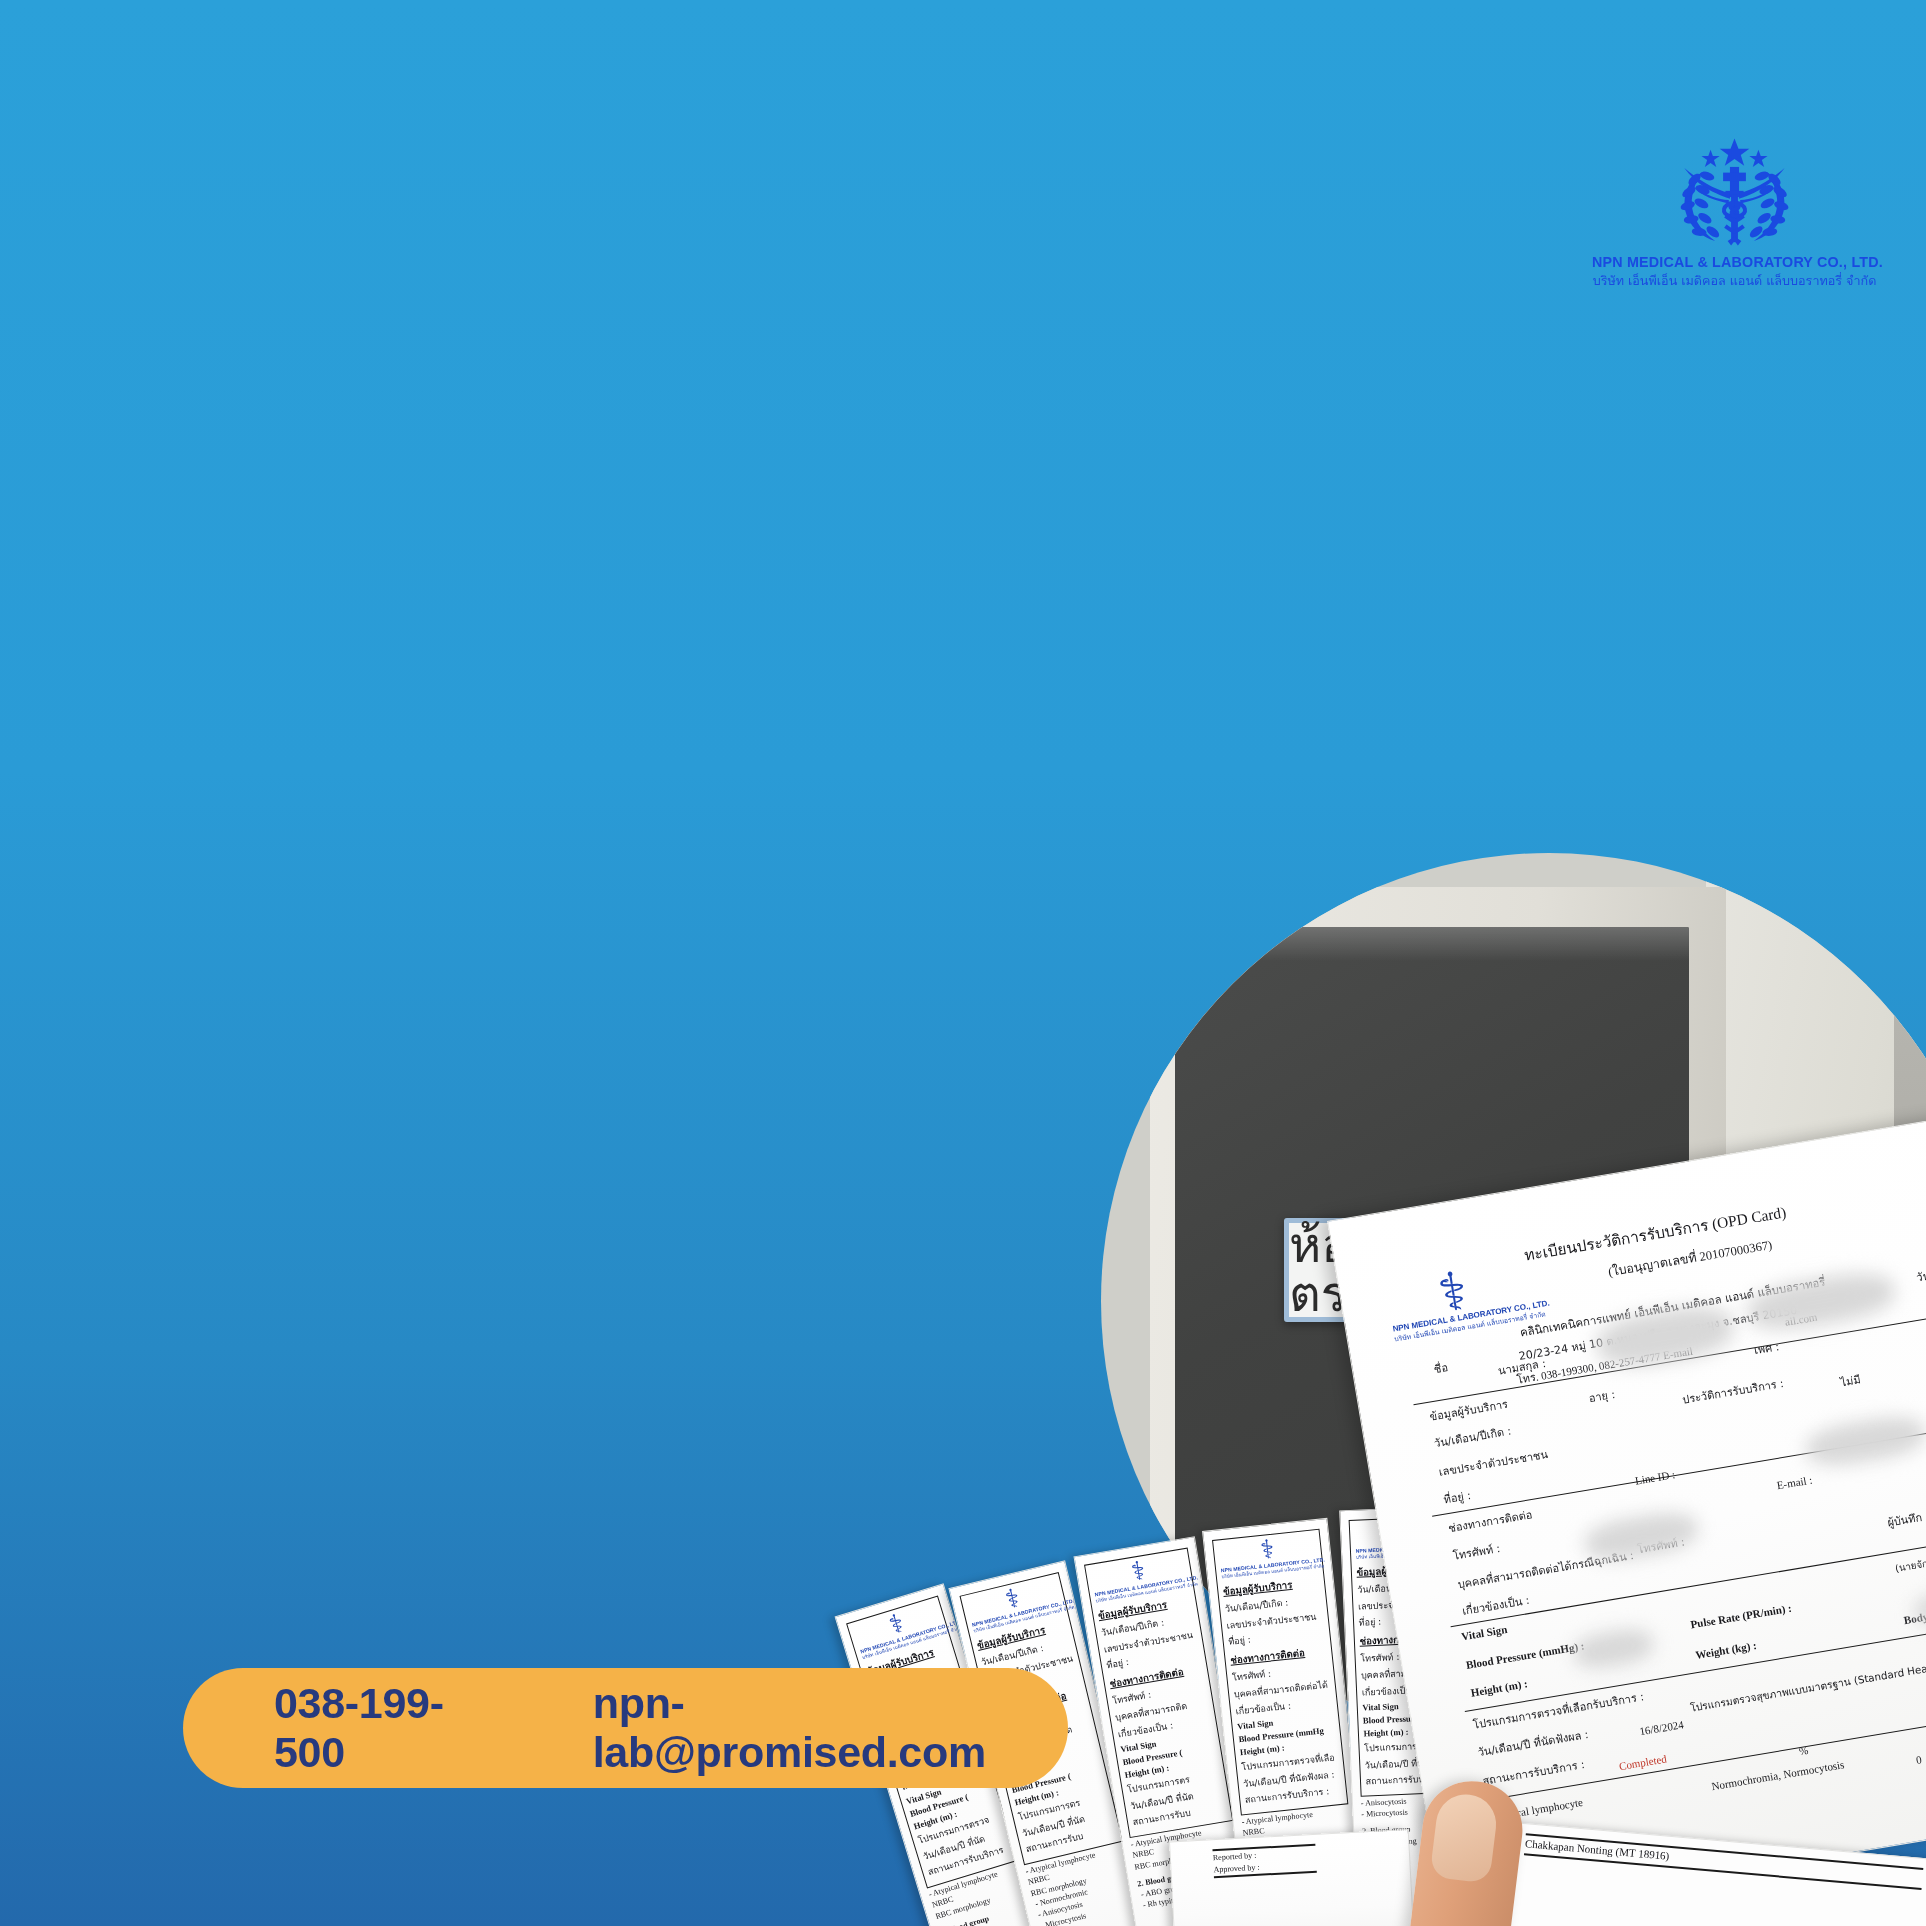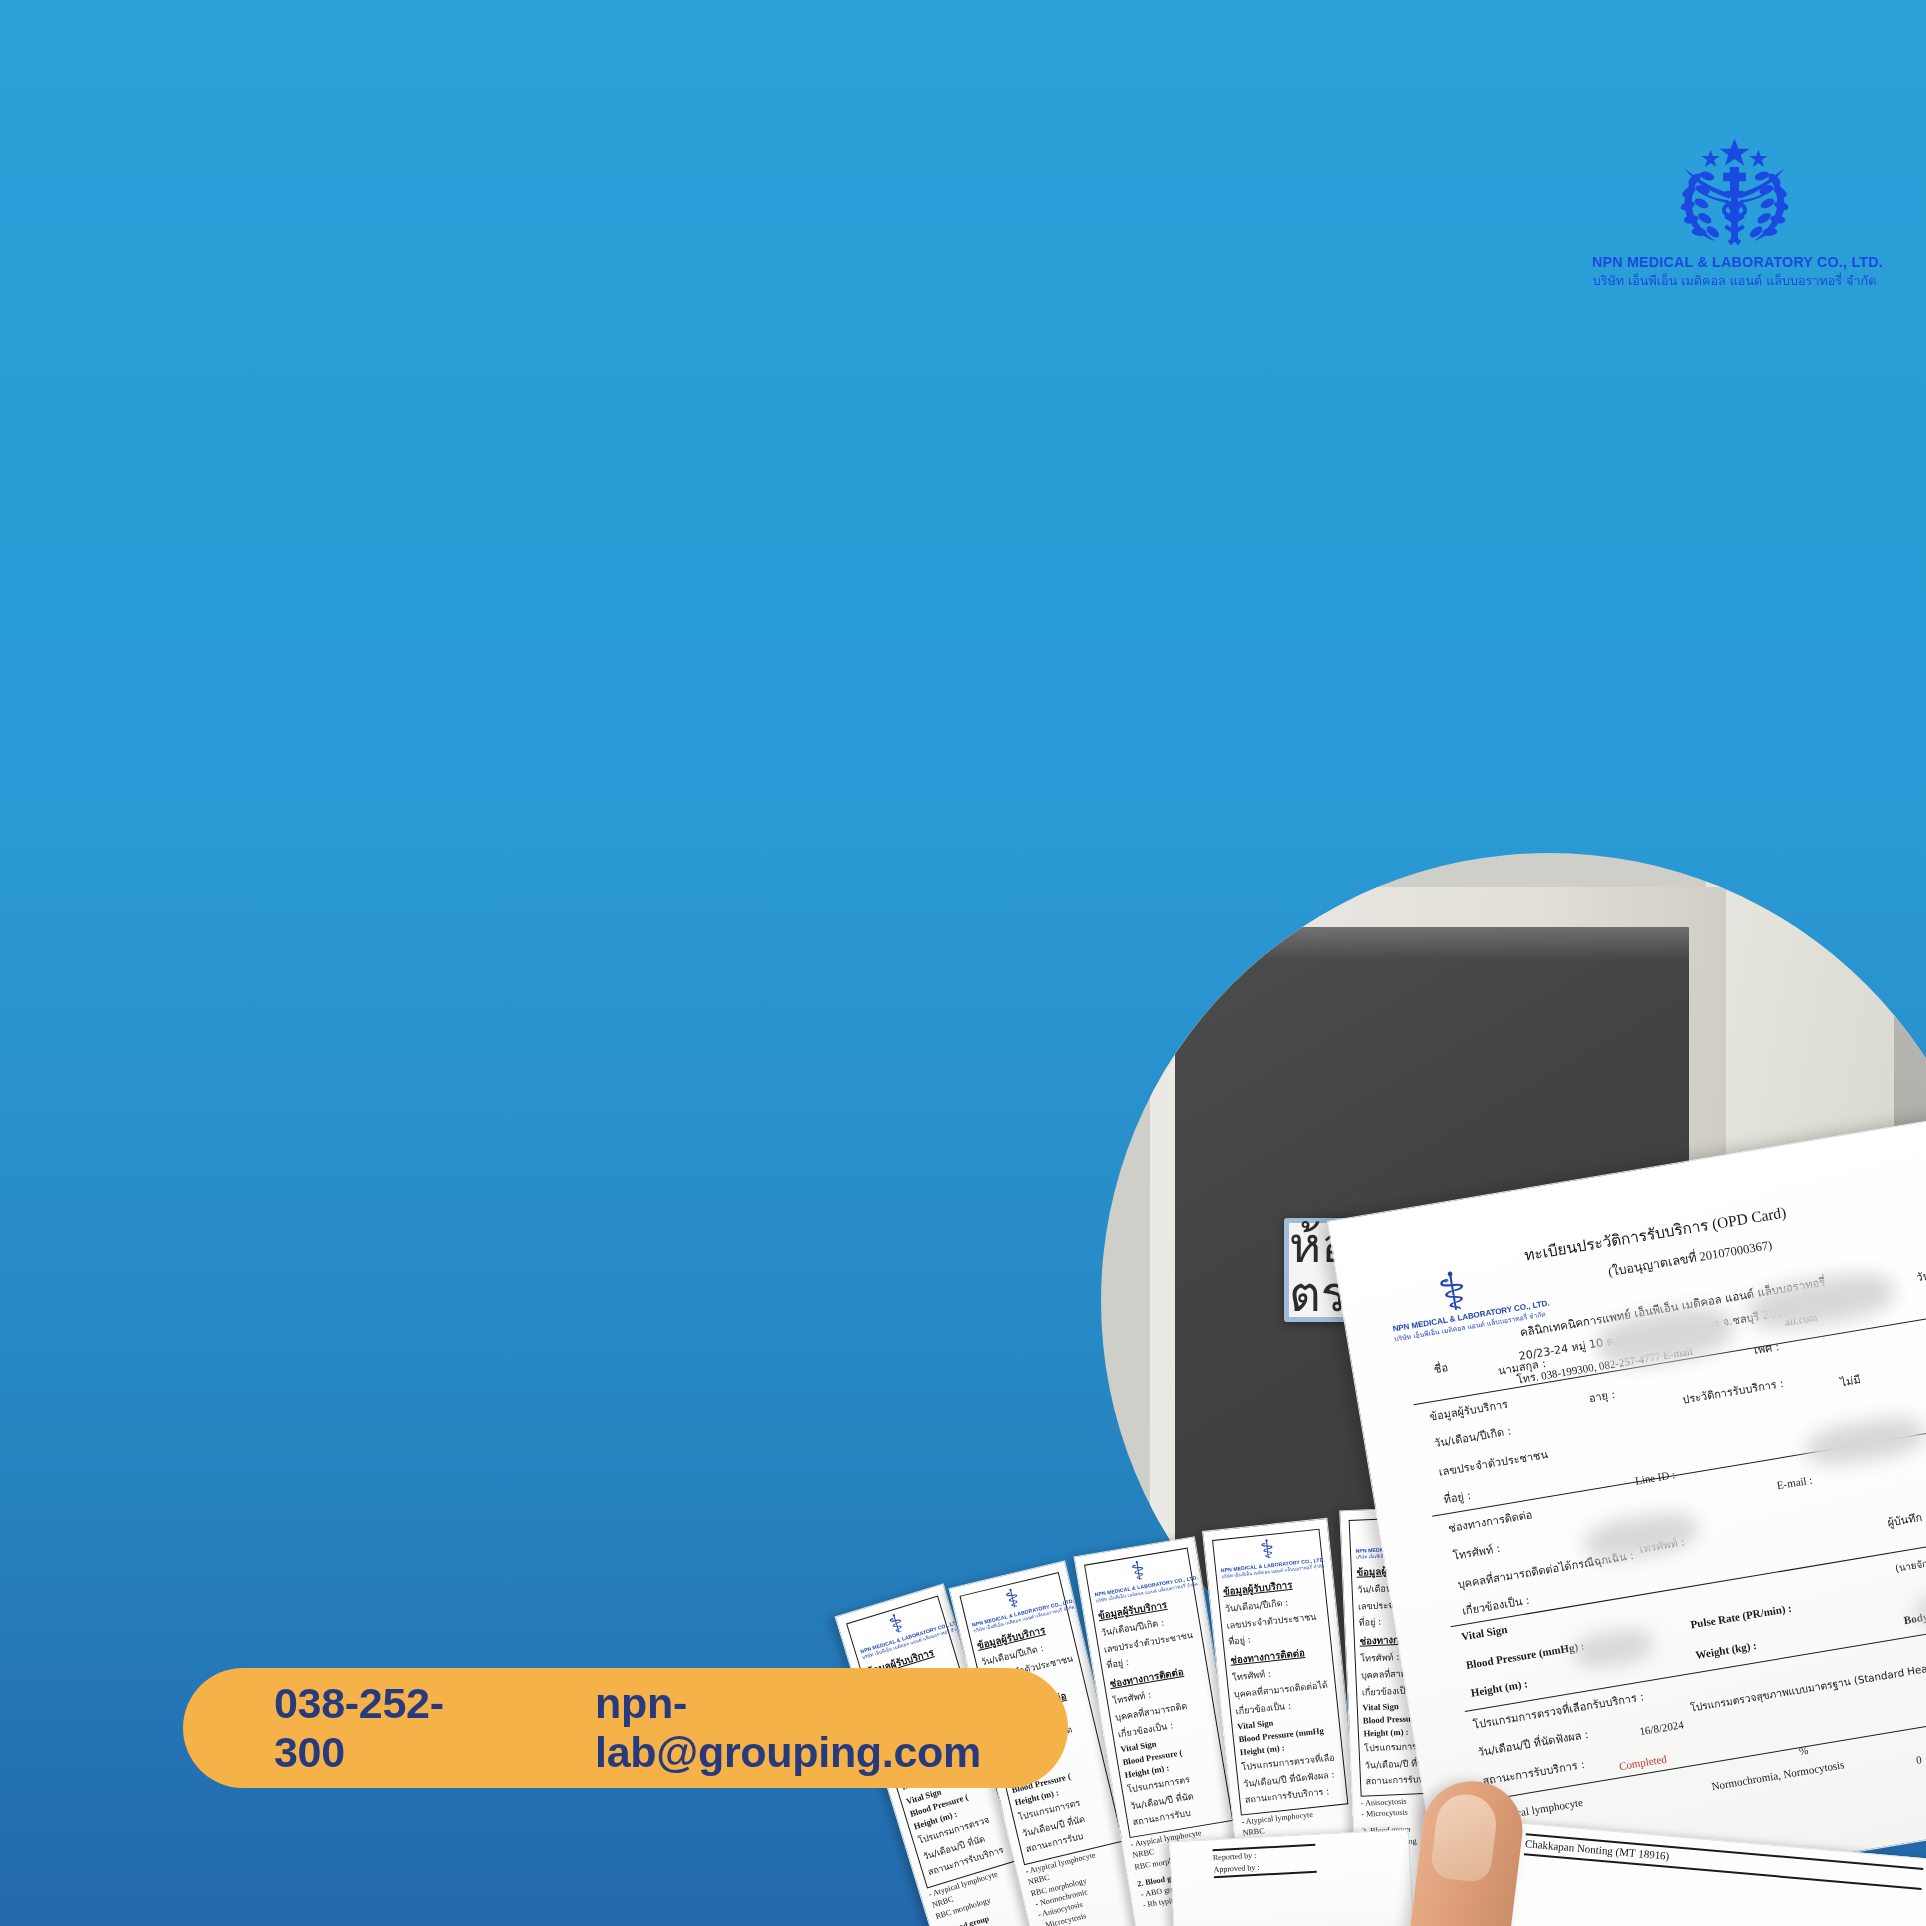--- a/index.html
+++ b/index.html
@@ -427,22 +427,22 @@
     <div style="border-top:2.3px solid #1a1a1a;width:399px;margin-top:3.4px;"></div>
   </div>
 
   <div class="thumb">
     <div class="nail"></div>
   </div>
 
 
 
   <div class="contact">
-    <span class="phone">038-252-300</span>
-    <span class="email">npn-lab@grouping.com</span>
+    <span class="phone">038-199-500</span>
+    <span class="email">npn-lab@promised.com</span>
   </div>
 
   <div class="brand">
     <div class="mark">
       <svg width="137" height="114" viewBox="0 0 240 200">
         <g fill="#1a4ae0">
           <polygon points="120,6 127,24 146,24 131,35 137,54 120,42 103,54 109,35 94,24 113,24"></polygon>
           <polygon points="78,26 82,37 94,37 84,44 88,56 78,49 68,56 72,44 62,37 74,37"></polygon>
           <polygon points="162,26 166,37 178,37 168,44 172,56 162,49 152,56 156,44 146,37 158,37"></polygon>
           <rect x="112" y="56" width="16" height="46"></rect>

